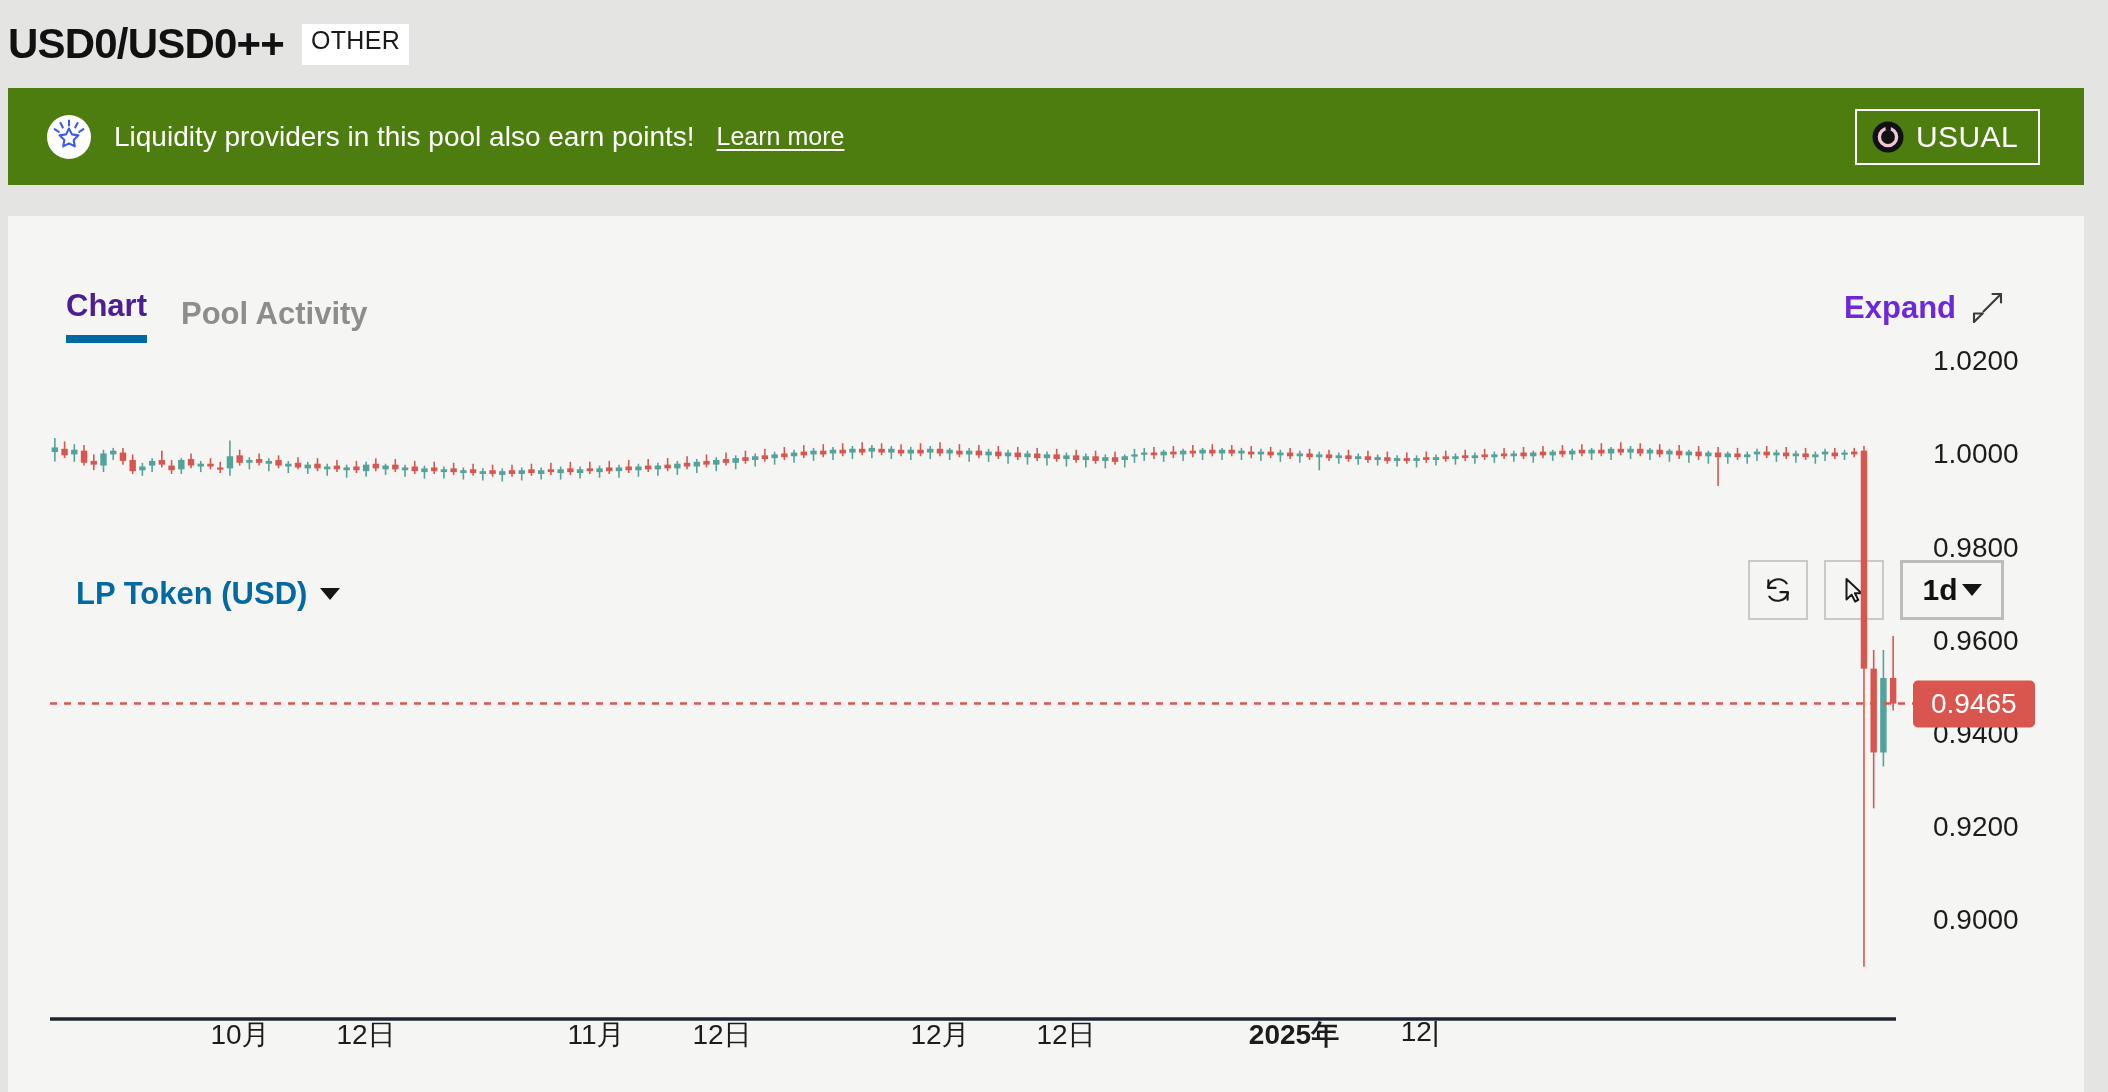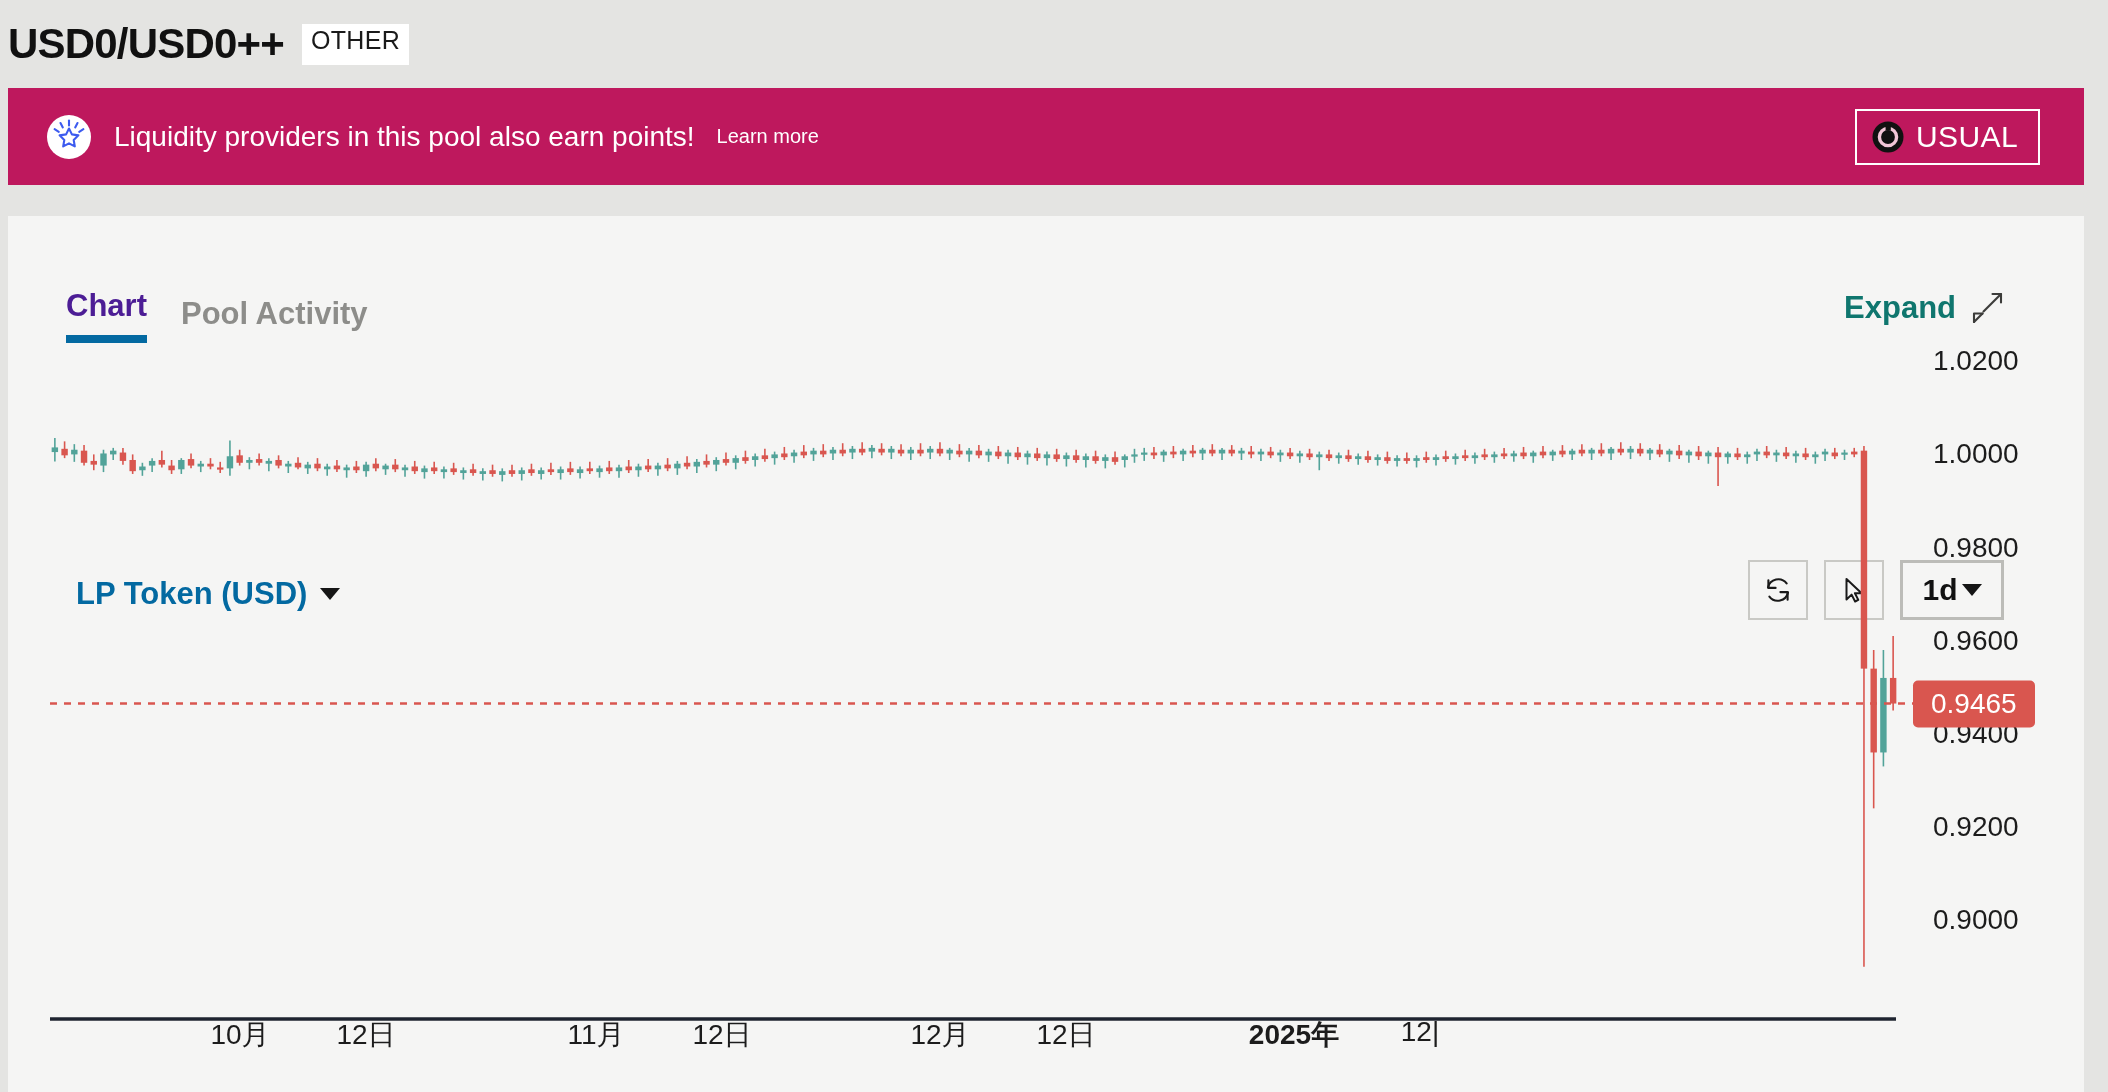--- a/index.html
+++ b/index.html
@@ -44,42 +44,43 @@
     padding: 4px 9px 12px 9px;
     line-height: 1;
     white-space: nowrap;
   }
 
   
   .banner {
     position: absolute;
     left: 8px; top: 88px;
     width: 2076px; height: 97px;
-    background: #be185d;
+    background: #4d7c0f;
     display: flex;
     align-items: center;
     box-sizing: border-box;
     padding: 0 44px 0 38px;
   }
   .banner-star {
     width: 46px; height: 46px;
     flex: 0 0 auto;
     display: block;
   }
   .banner-text {
     margin-left: 22px;
     color: #ffffff;
     font-size: 28px;
     font-weight: 400;
     white-space: nowrap;
   }
   .banner-link {
     margin-left: 22px;
     color: #ffffff;
-    font-size: 20px;
+    font-size: 25px;
+    text-decoration: underline;
     text-underline-offset: 4px;
     white-space: nowrap;
     cursor: pointer;
   }
   .banner-spacer { flex: 1 1 auto; }
   .usual-chip {
     display: flex;
     align-items: center;
     gap: 12px;
     border: 2px solid #ffffff;
@@ -130,21 +131,21 @@
     position: absolute;
     right: 80px; top: 74px;
     display: flex;
     align-items: center;
     gap: 14px;
     cursor: pointer;
   }
   .expand-label {
     font-size: 31px;
     font-weight: 700;
-    color: #0f766e;
+    color: #6d28d9;
     white-space: nowrap;
   }
   .expand-ico { width: 34px; height: 34px; display: block; }
 
   .series-select {
     position: absolute;
     left: 68px; top: 360px;
     display: flex;
     align-items: center;
     gap: 13px;

